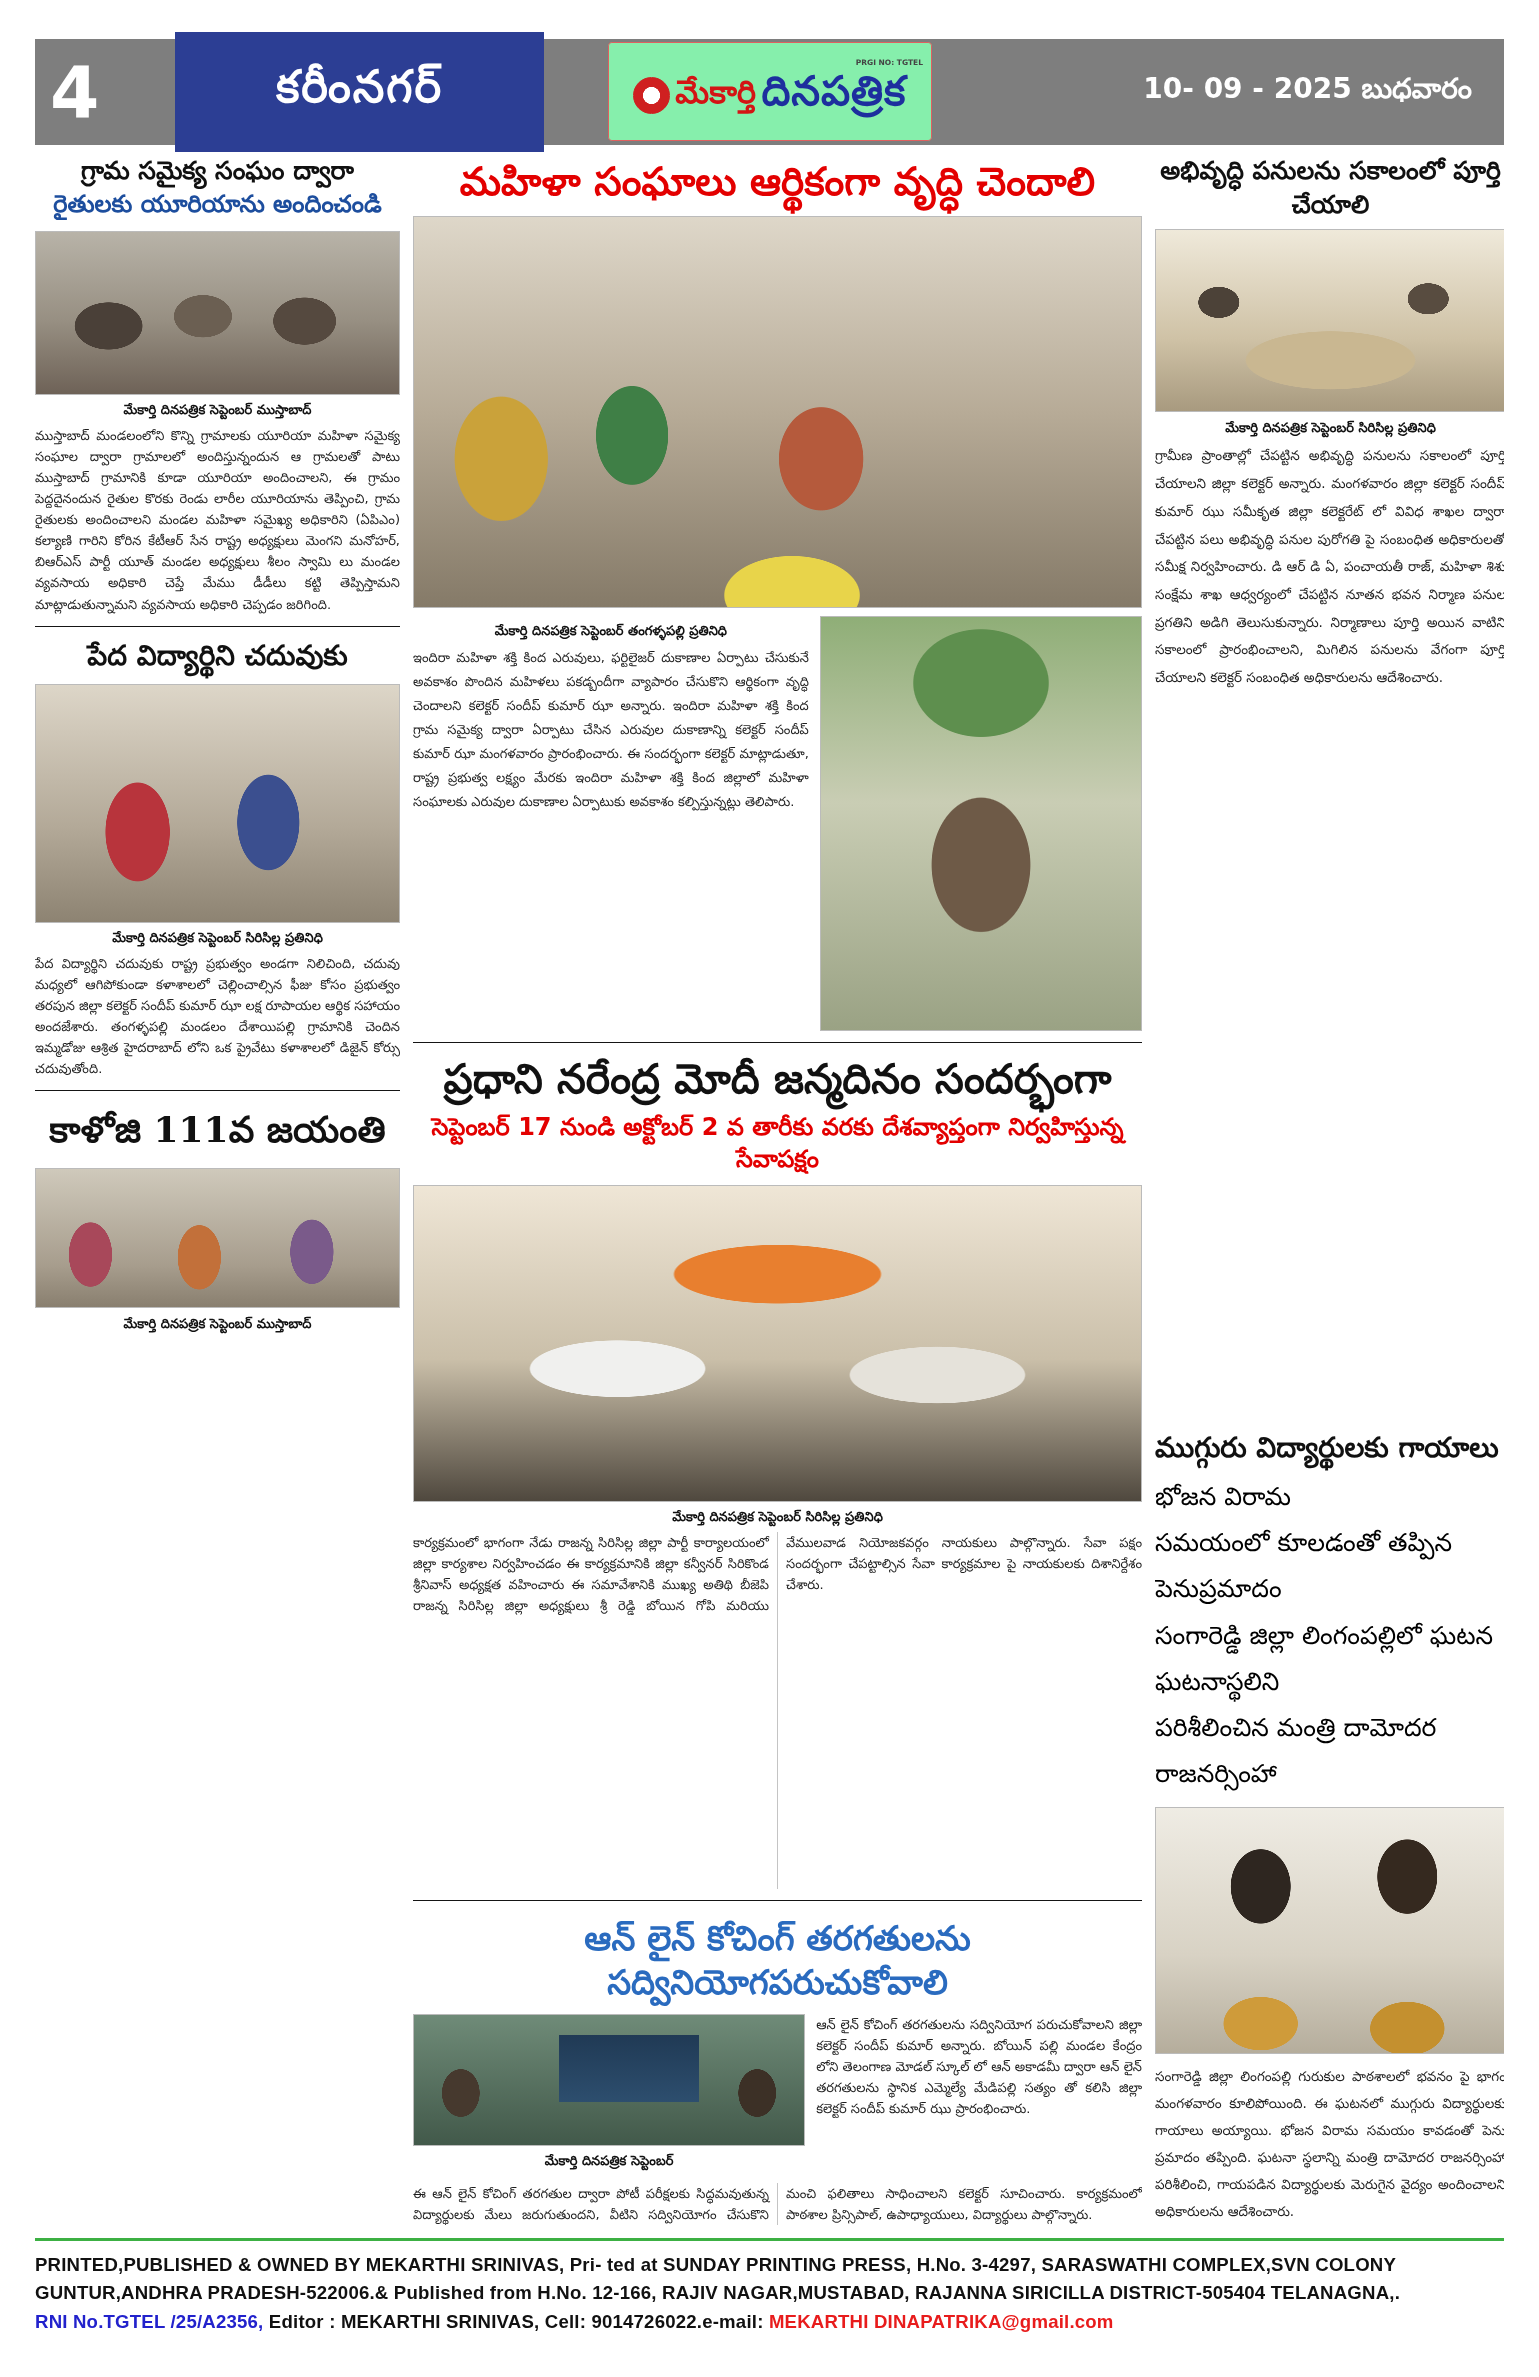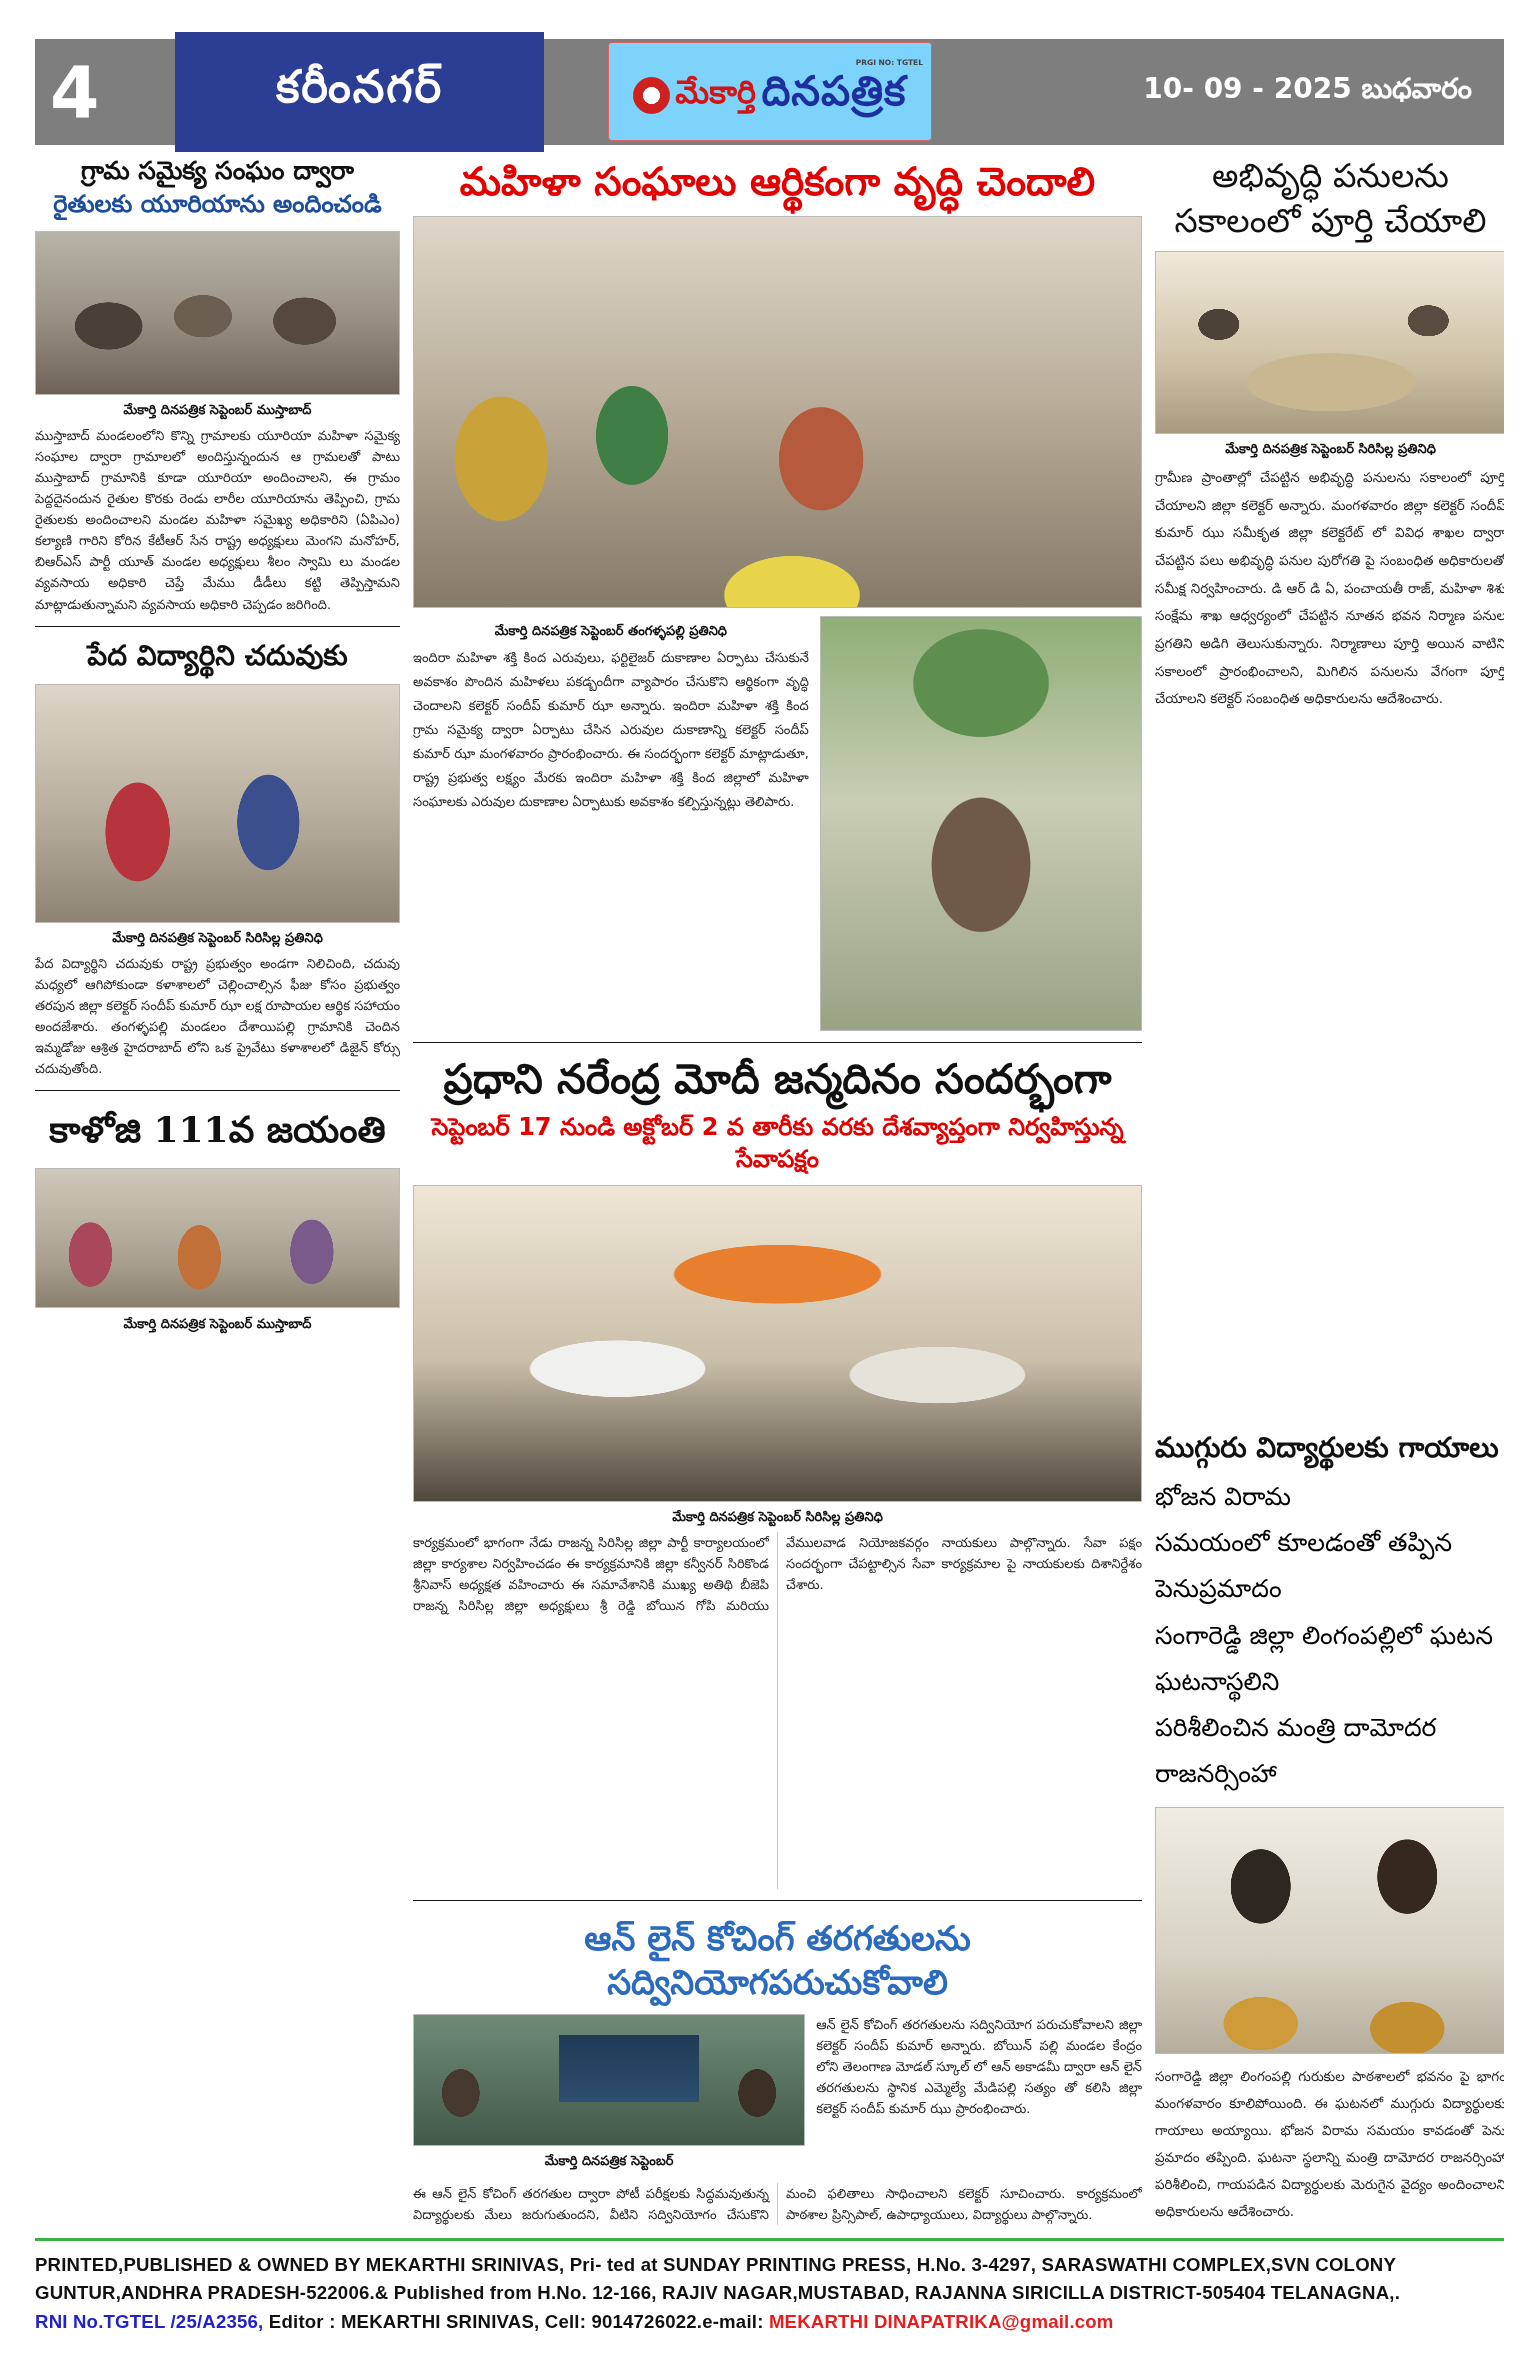--- a/index.html
+++ b/index.html
@@ -3,41 +3,41 @@
 <meta charset="utf-8">
 <style>
   * { box-sizing: border-box; margin: 0; padding: 0; }
   html,body { width:1539px; height:2377px; background:#ffffff; font-family:"DejaVu Sans", sans-serif; overflow:hidden; }
 
   
   .header-bar { position:relative; margin:39px 35px 9.3px 35px; height:106px; background:#7e7e7e; display:flex; align-items:center; }
   .page-num { width:140px; padding-left:15px; font-size:71px; font-weight:bold; color:#fff; line-height:1; }
   .section-box { background:#2c3e94; height:120px; width:369px; display:flex; align-items:center; justify-content:center; }
   .section-box span { color:#fff; font-weight:bold; font-size:45px; letter-spacing:1.9px; }
-  .masthead { position:absolute; left:50%; transform:translateX(-50%); top:2.8px; width:324px; height:99px; background:#7dd3fc; border:1.9px solid #e06060; border-radius:3.7px; display:flex; flex-direction:column; justify-content:center; padding:1.9px 7.5px; }
+  .masthead { position:absolute; left:50%; transform:translateX(-50%); top:2.8px; width:324px; height:99px; background:#86efac; border:1.9px solid #e06060; border-radius:3.7px; display:flex; flex-direction:column; justify-content:center; padding:1.9px 7.5px; }
   .masthead .reg { align-self:flex-end; font-size:7.5px; color:#444; font-weight:bold; }
   .masthead .brandrow { display:flex; align-items:center; justify-content:center; gap:5.6px; }
   .emblem { width:37px; height:37px; border-radius:50%; background: radial-gradient(circle at 50% 50%, #ffffff 0 34%, #cf2020 35% 100%); border:0.9px solid #cf2020; flex:0 0 auto; }
   .brand-red { color:#d41414; font-weight:bold; font-size:32px; }
   .brand-blue { color:#1d2f9e; font-weight:bold; font-size:41px; letter-spacing:0.9px; }
   .date-box { margin-left:auto; padding-right:32px; color:#fff; font-weight:bold; font-size:28px; }
 
   
   .main { display:grid; grid-template-columns:365px 729px 351px; column-gap:13px; margin:0 35px; height:2071px; overflow:hidden; }
   .col { display:flex; flex-direction:column; height:100%; overflow:hidden; }
 
   .rule { border-top:1.9px solid #151515; margin:11.2px 0; }
   .caption { font-weight:bold; font-size:13px; text-align:center; margin:7.5px 0 4.7px 0; color:#111; }
   .body { font-size:13px; line-height:1.62; text-align:justify; color:#1e1e1e; }
 
   
   .kicker-black { text-align:center; font-weight:bold; color:#111; font-size:25px; line-height:1.35; }
   .head-blue { text-align:center; font-weight:bold; color:#1d4e9e; font-size:24px; line-height:1.4; }
   .head-red-xl { text-align:center; font-weight:bold; color:#e30000; font-size:39px; line-height:1.25; margin:3.7px 0 9.3px 0; }
-  .head-black-md { text-align:center; font-weight:normal; color:#111; font-size:33px; line-height:1.35; margin-bottom:7.5px; }
+  .head-black-md { text-align:center; font-weight:bold; color:#111; font-size:25px; line-height:1.35; margin-bottom:7.5px; }
   .head-black-lg { text-align:center; font-weight:bold; color:#111; font-size:41px; line-height:1.25; }
   .sub-red { text-align:center; font-weight:bold; color:#e30000; font-size:24px; line-height:1.35; margin:5.6px 0 9.3px 0; }
   .head-black-serif { text-align:center; font-weight:bold; color:#111; font-size:36px; font-family:"DejaVu Serif", serif; margin:5.6px 0 9.3px 0; }
   .head-green { text-align:center; font-weight:bold; color:#1f8a1f; font-size:31px; line-height:1.3; }
   .head-black-33 { text-align:center; font-weight:bold; color:#111; font-size:28px; line-height:1.3; }
   .head-blue-lg { text-align:center; font-weight:bold; color:#2a6bbf; font-size:34px; line-height:1.3; margin:3.7px 0 9.3px 0; }
   .head-injured { font-weight:bold; color:#111; font-size:28px; line-height:1.3; margin:9.3px 0 7.5px 0; }
   .deck-line { font-size:25px; color:#000000; line-height:1.85; }
 
   

